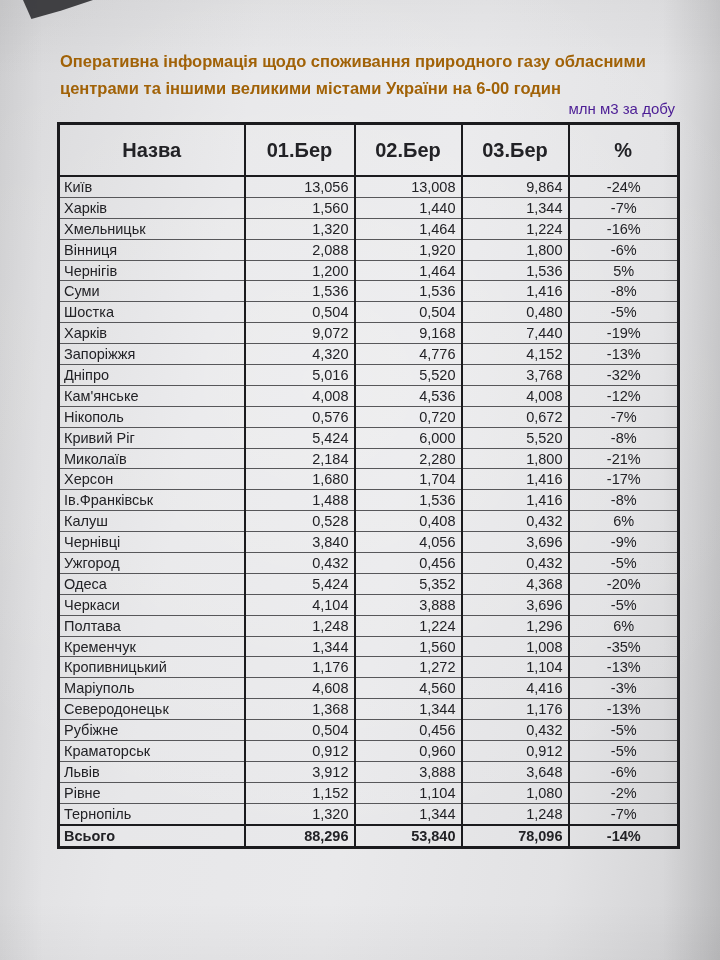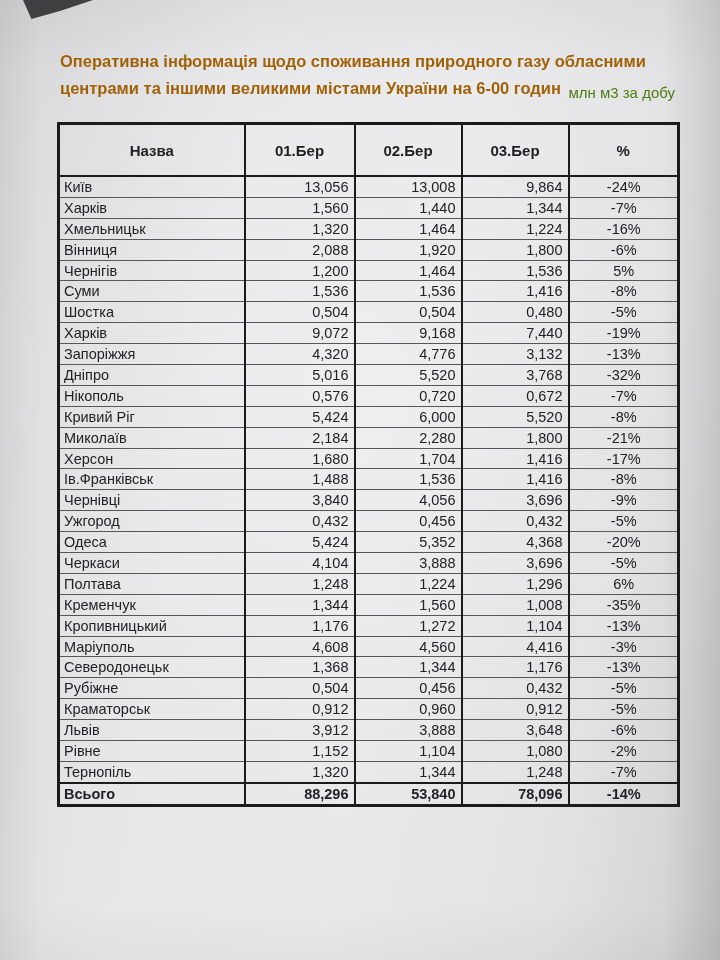--- a/index.html
+++ b/index.html
@@ -40,40 +40,40 @@
     left: 60px;
     width: 610px;
     text-align: left;
     color: #a16207;
     font-size: 16.5px;
     font-weight: bold;
     line-height: 27px;
   }
   .units-note {
     position: absolute;
-    top: 84px;
+    top: 100px;
     left: 57px;
     width: 618px;
     text-align: right;
-    color: #4d7c0f;
+    color: #4c1d95;
     font-size: 15px;
   }
   table.gas-table {
     position: absolute;
     top: 122px;
     left: 57px;
     width: 620px;
     border-collapse: collapse;
     table-layout: fixed;
     color: #222226;
     border: 3px solid #1b1b1e;
   }
   .gas-table th {
     border: 2.5px solid #1b1b1e;
-    font-size: 15px;
+    font-size: 20px;
     font-weight: bold;
     height: 50px;
     text-align: center;
     vertical-align: middle;
     padding: 0;
   }
   .gas-table td {
     border-left: 2px solid #1b1b1e;
     border-right: 2px solid #1b1b1e;
     border-top: 1px solid #57575a;
@@ -180,31 +180,38 @@
         <td class="cell-name">Харків</td>
         <td class="cell-num">9,072</td>
         <td class="cell-num">9,168</td>
         <td class="cell-num">7,440</td>
         <td class="cell-pct">-19%</td>
       </tr>
       <tr>
         <td class="cell-name">Запоріжжя</td>
         <td class="cell-num">4,320</td>
         <td class="cell-num">4,776</td>
-        <td class="cell-num">3,132</td>
+        <td class="cell-num">4,152</td>
         <td class="cell-pct">-13%</td>
       </tr>
       <tr>
         <td class="cell-name">Дніпро</td>
         <td class="cell-num">5,016</td>
         <td class="cell-num">5,520</td>
         <td class="cell-num">3,768</td>
         <td class="cell-pct">-32%</td>
       </tr>
       <tr>
+        <td class="cell-name">Кам'янське</td>
+        <td class="cell-num">4,008</td>
+        <td class="cell-num">4,536</td>
+        <td class="cell-num">4,008</td>
+        <td class="cell-pct">-12%</td>
+      </tr>
+      <tr>
         <td class="cell-name">Нікополь</td>
         <td class="cell-num">0,576</td>
         <td class="cell-num">0,720</td>
         <td class="cell-num">0,672</td>
         <td class="cell-pct">-7%</td>
       </tr>
       <tr>
         <td class="cell-name">Кривий Ріг</td>
         <td class="cell-num">5,424</td>
         <td class="cell-num">6,000</td>
@@ -224,20 +231,27 @@
         <td class="cell-num">1,704</td>
         <td class="cell-num">1,416</td>
         <td class="cell-pct">-17%</td>
       </tr>
       <tr>
         <td class="cell-name">Ів.Франківськ</td>
         <td class="cell-num">1,488</td>
         <td class="cell-num">1,536</td>
         <td class="cell-num">1,416</td>
         <td class="cell-pct">-8%</td>
+      </tr>
+      <tr>
+        <td class="cell-name">Калуш</td>
+        <td class="cell-num">0,528</td>
+        <td class="cell-num">0,408</td>
+        <td class="cell-num">0,432</td>
+        <td class="cell-pct">6%</td>
       </tr>
       <tr>
         <td class="cell-name">Чернівці</td>
         <td class="cell-num">3,840</td>
         <td class="cell-num">4,056</td>
         <td class="cell-num">3,696</td>
         <td class="cell-pct">-9%</td>
       </tr>
       <tr>
         <td class="cell-name">Ужгород</td>

